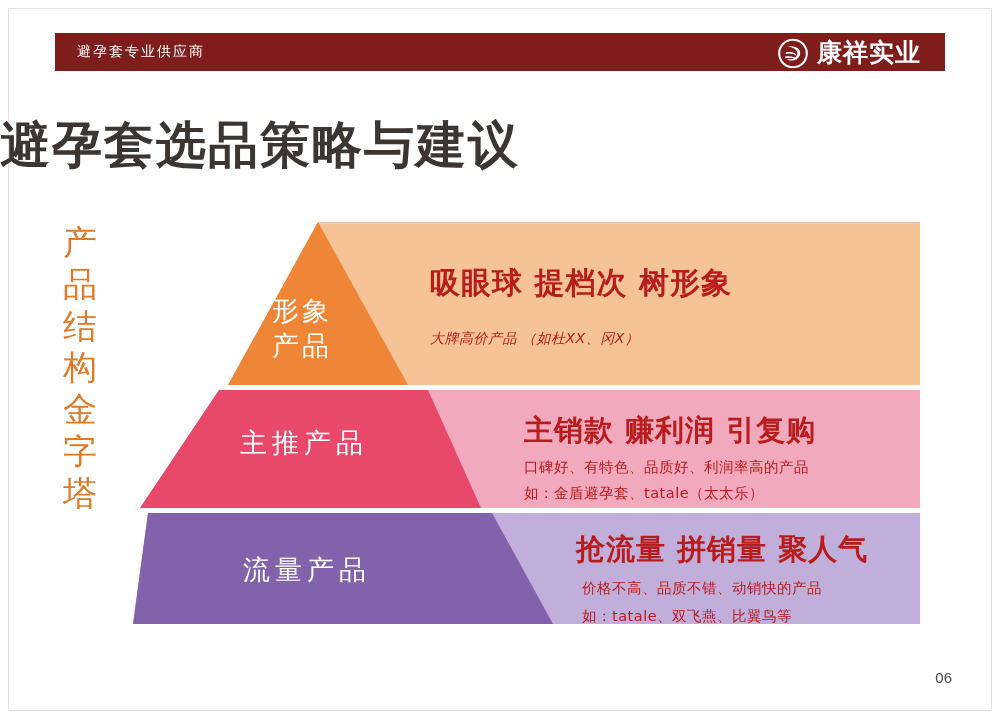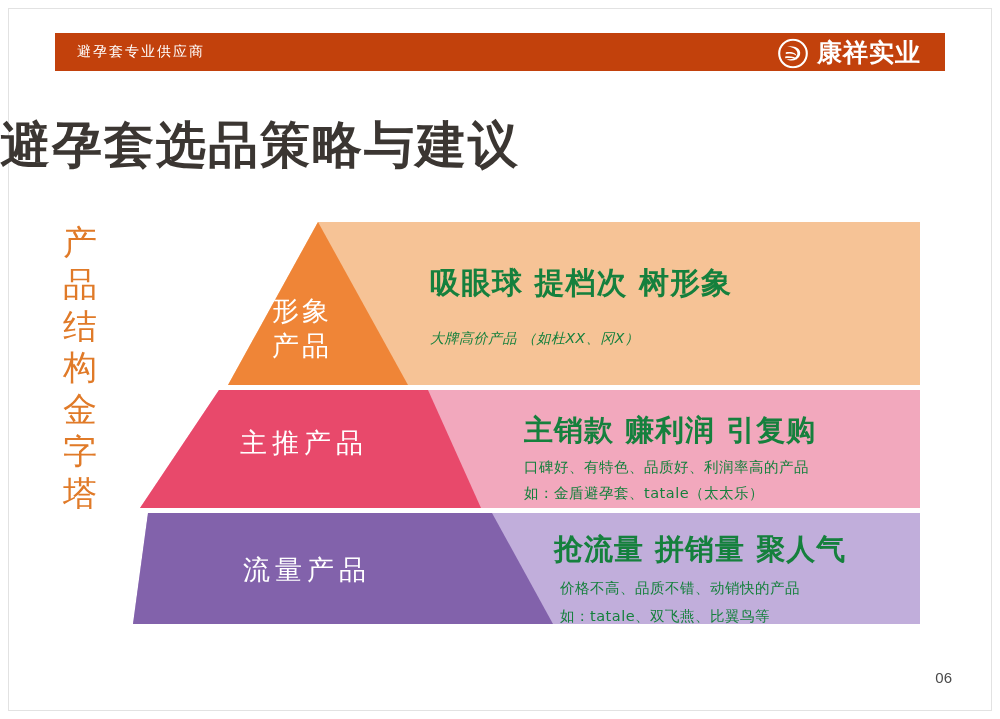--- a/index.html
+++ b/index.html
@@ -25,21 +25,21 @@
     pointer-events: none;
   }
 
   
   .header-bar {
     position: absolute;
     left: 55px;
     top: 33px;
     width: 890px;
     height: 38px;
-    background: #c2410c;
+    background: #7f1d1d;
   }
   .header-tagline {
     position: absolute;
     left: 22px;
     top: 50%;
     transform: translateY(-50%);
     color: #ffffff;
     font-size: 14px;
     letter-spacing: 2px;
     white-space: nowrap;
@@ -111,21 +111,21 @@
   .tier-label {
     position: absolute;
     color: #ffffff;
     font-weight: normal;
     letter-spacing: 4px;
     white-space: nowrap;
     font-family: "DejaVu Sans", "Liberation Sans", sans-serif;
   }
   .tier-body {
     position: absolute;
-    color: #15803d;
+    color: #b91c1c;
   }
   .tier-head {
     font-weight: bold;
     white-space: nowrap;
     font-family: "DejaVu Sans", "Liberation Sans", sans-serif;
   }
   .tier-sub {
     white-space: nowrap;
     font-family: "DejaVu Sans", "Liberation Sans", sans-serif;
   }
@@ -155,21 +155,21 @@
   #tier2-body .tier-head { font-size: 29px; letter-spacing: 1px; }
   #tier2-body .tier-sub { font-size: 14.5px; margin-top: 7px; letter-spacing: 0.5px; }
 
   
   #tier3-label {
     left: 243px;
     top: 552px;
     font-size: 27px;
     letter-spacing: 5px;
   }
-  #tier3-body { left: 554px; top: 530px; }
+  #tier3-body { left: 576px; top: 530px; }
   #tier3-body .tier-head { font-size: 29px; letter-spacing: 1px; }
   #tier3-body .tier-sub { font-size: 14.5px; margin-top: 9px; letter-spacing: 0.5px; padding-left: 6px;}
 
   
   .page-number {
     position: absolute;
     right: 48px;
     bottom: 33px;
     font-size: 15px;
     color: #4a4a4a;

